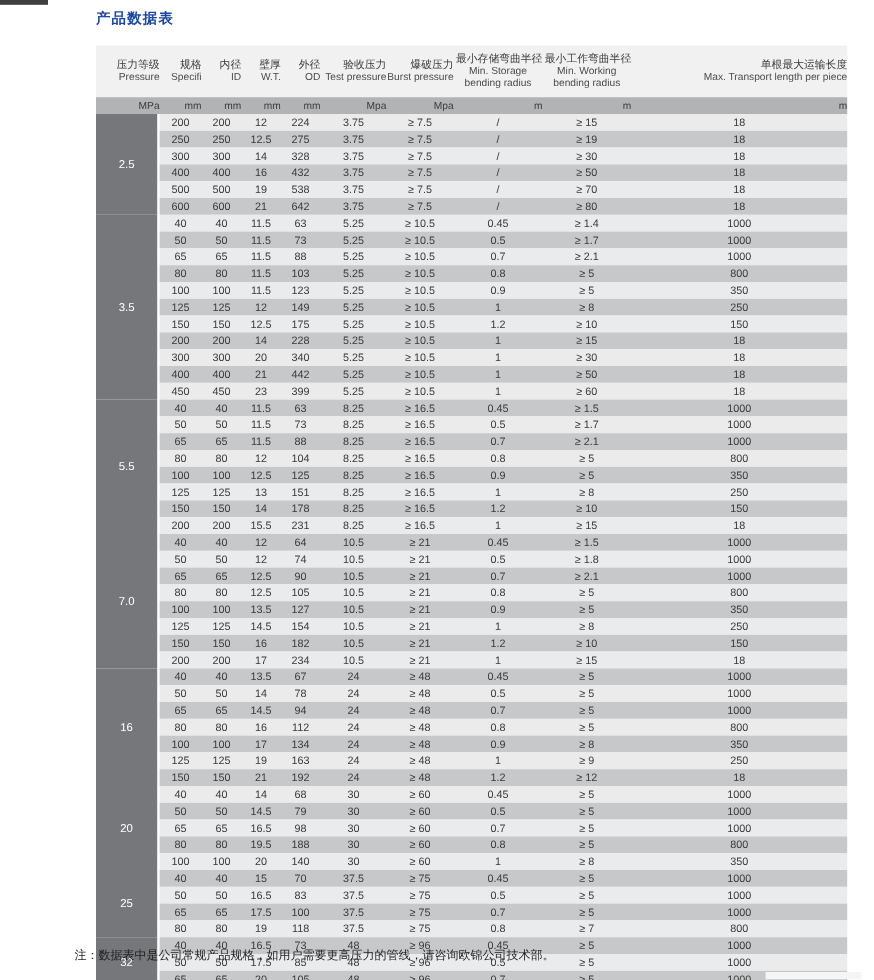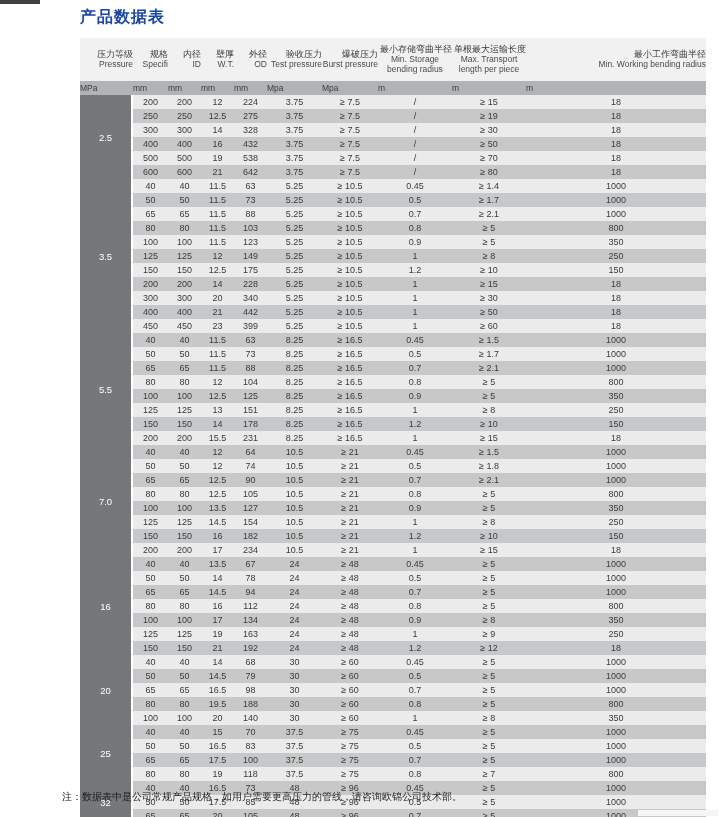--- a/index.html
+++ b/index.html
@@ -3,36 +3,36 @@
 <meta charset="utf-8">
 <style>
   html,body { margin:0; padding:0; }
   body {
     width:728px; height:817px; background:#ffffff; position:relative;
     font-family:"Liberation Sans", sans-serif; overflow:hidden;
   }
   .corner-strip { position:absolute; left:0; top:0; width:40px; height:4px; background:#3f3f3f; }
   .page-title {
     position:absolute; left:80px; top:7px;
-    font-size:16px; font-weight:bold; color:var(--title-blue,#1a47a1);
+    font-size:12px; font-weight:bold; color:var(--title-blue,#1a47a1);
     letter-spacing:1px;
   }
   .data-table { position:absolute; left:80px; top:38px; width:626px; }
   .header-row {
     display:grid; grid-template-columns:53px 35px 33px 33px 33px 55px 56px 74px 74px 180px;
     background:var(--header-bg,#f1f1f2); min-height:43px;
   }
   .hcell { display:flex; flex-direction:column; align-items:flex-end; justify-content:center; text-align:center; padding:2px 0; }
   .hzh { font-size:9px; color:#3b3b3b; white-space:nowrap; line-height:1.25; }
   .hen { font-size:8.5px; color:#4a4a4a; line-height:1.15; }
   .unit-row {
     display:grid; grid-template-columns:53px 35px 33px 33px 33px 55px 56px 74px 74px 180px;
     background:var(--unit-row-bg,#b2b3b5); height:14px;
   }
-  .ucell { font-size:8.5px; color:#3c3c3c; text-align:left; line-height:14px; }
+  .ucell { font-size:8.5px; color:#3c3c3c; text-align:right; line-height:14px; }
   .group { display:flex; }
   .glabel {
     width:51px; margin-right:2px; background:var(--pressure-col-bg,#76777a);
     color:var(--pressure-col-text,#ffffff); display:flex; align-items:center; justify-content:center;
     font-size:9.5px;
   }
   .grows { flex:1; }
   .trow {
     display:grid; grid-template-columns:35px 33px 33px 33px 55px 56px 74px 74px 180px;
     height:14px; align-items:center;
@@ -80,26 +80,26 @@
       </div>
       <div class="hcell">
         <div class="hzh">爆破压力</div>
         <div class="hen">Burst pressure</div>
       </div>
       <div class="hcell">
         <div class="hzh">最小存储弯曲半径</div>
         <div class="hen">Min. Storage bending radius</div>
       </div>
       <div class="hcell">
+        <div class="hzh">最小工作弯曲半径</div>
+        <div class="hen">Min. Working bending radius</div>
+      </div>
+      <div class="hcell">
         <div class="hzh">单根最大运输长度</div>
         <div class="hen">Max. Transport length per piece</div>
-      </div>
-      <div class="hcell">
-        <div class="hzh">最小工作弯曲半径</div>
-        <div class="hen">Min. Working bending radius</div>
       </div>
     </div>
   <div class="unit-row">
       <div class="ucell">MPa</div>
       <div class="ucell">mm</div>
       <div class="ucell">mm</div>
       <div class="ucell">mm</div>
       <div class="ucell">mm</div>
       <div class="ucell">Mpa</div>
       <div class="ucell">Mpa</div>

